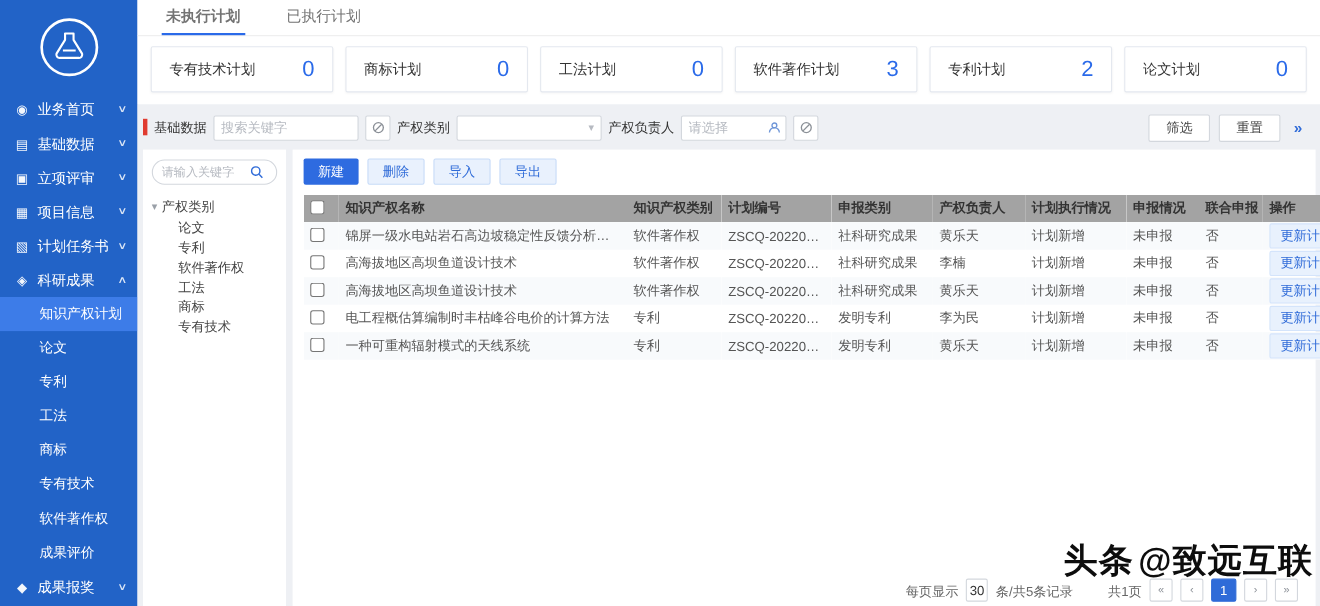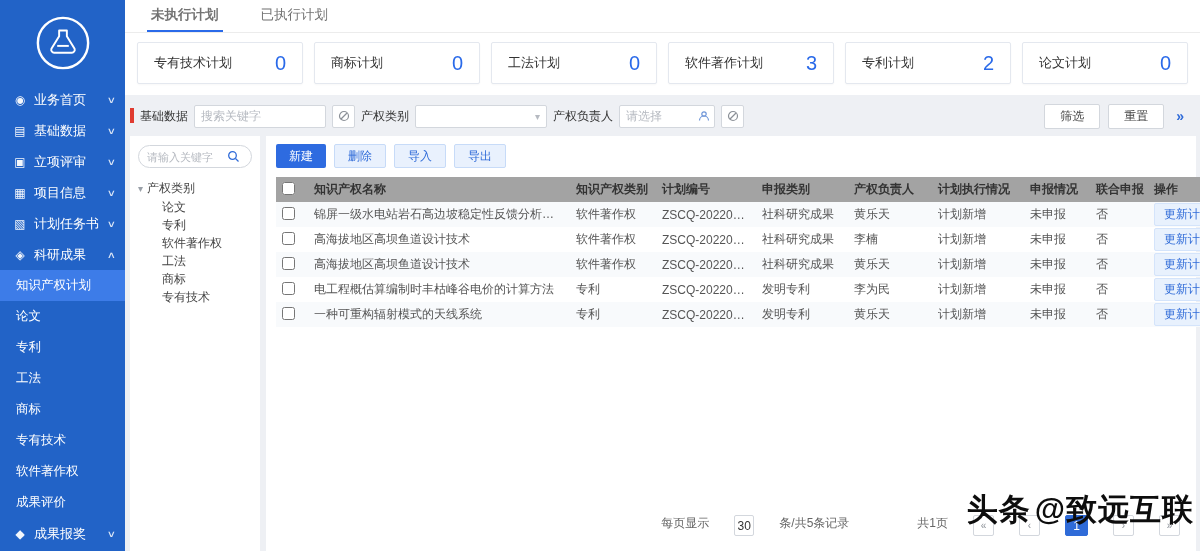--- a/index.html
+++ b/index.html
@@ -9,21 +9,21 @@
     font-size: 12px; color:#333; background:#eef0f4; position:relative;
   }
   .app { display:flex; width:1200px; height:551px; }
 
   
   .sidebar { width:125px; flex-shrink:0; background:#2263c7; color:#fff; height:551px; overflow:hidden; }
   .logo { width:58px; height:58px; margin:14px auto 12px; }
   .nav-item { display:flex; align-items:center; height:31px; padding:0 10px 0 12px; font-size:13px; cursor:pointer; white-space:nowrap; }
   .nav-item .nav-icon { width:16px; margin-right:6px; font-size:12px; opacity:.95; text-align:center; }
   .nav-item .chev { margin-left:auto; font-size:9px; opacity:.85; transform:scaleX(1.4); }
-  .submenu-item { height:31px; line-height:31px; padding-left:16px; font-size:12.5px; cursor:pointer; white-space:nowrap; }
+  .submenu-item { height:31px; line-height:31px; padding-left:36px; font-size:12.5px; cursor:pointer; white-space:nowrap; }
   .submenu-item.active { background:#3d7ce8; }
 
   
   .main { flex:1; display:flex; flex-direction:column; min-width:0; }
   .tabbar { height:33px; background:#fff; border-bottom:1px solid #ececec; display:flex; align-items:flex-end; padding-left:22px; }
   .tab { margin-right:34px; padding:0 4px 6px; font-size:13.5px; color:#737373; cursor:pointer; border-bottom:2px solid transparent; }
   .tab.active { color:#737373; font-weight:bold; border-bottom-color:#2a6ae9; }
 
   .stats { display:flex; gap:11px; background:#fff; padding:9px 12px 11px; }
   .stat-card { flex:1; height:42px; border:1px solid #e4e8ef; border-radius:2px; display:flex; align-items:center; justify-content:space-between; padding:0 16px; background:#fff; box-shadow:0 1px 2px rgba(0,0,0,.03); }
@@ -64,21 +64,21 @@
   .btn-primary { height:24px; padding:0 13px; background:#2e6be0; color:#fff; border:none; border-radius:2px; font-size:12px; cursor:pointer; font-family:inherit; }
   .btn-light { height:24px; padding:0 13px; background:#e9f1fd; color:#2f6bd8; border:1px solid #c7dbf8; border-radius:2px; font-size:12px; cursor:pointer; font-family:inherit; }
 
   table { width:100%; border-collapse:collapse; table-layout:fixed; font-size:12px; }
   thead th { background:#a3a3a3; height:25px; text-align:left; padding:0 6px; font-weight:bold; color:#333; white-space:nowrap; overflow:hidden; }
   tbody td { height:25px; padding:0 6px; color:#555; white-space:nowrap; overflow:hidden; text-overflow:ellipsis; }
   tbody tr:nth-child(odd) { background:#f8fafc; }
   .cb { width:13px; height:13px; cursor:pointer; }
   .update-btn { display:inline-block; background:#e8f1fd; color:#2f6bd8; border:1px solid #d4e4fb; border-radius:2px; padding:2px 9px; font-size:12px; cursor:pointer; font-family:inherit; }
 
-  .pagination { margin-top:auto; height:36px; display:flex; align-items:flex-start; justify-content:flex-end; gap:25px; font-size:12px; color:#666; padding:0 6px 4px; }
+  .pagination { margin-top:auto; height:36px; display:flex; align-items:flex-end; justify-content:flex-end; gap:7px; font-size:12px; color:#666; padding:0 6px 4px; }
   .pp-input { width:20px; height:21px; border:1px solid #d3d7dd; border-radius:2px; text-align:center; font-size:12px; color:#333; font-family:inherit; }
   .pg-gap { width:18px; }
   .pager-btn { width:21px; height:21px; border:1px solid #d3d7dd; border-radius:2px; background:#fff; display:flex; align-items:center; justify-content:center; color:#8b9097; font-size:10px; cursor:pointer; }
   .pager-page { width:23px; height:21px; border:1px solid #2f6bd8; border-radius:2px; background:#2f6bd8; color:#fff; display:flex; align-items:center; justify-content:center; cursor:pointer; }
 
   .watermark { position:absolute; right:6px; bottom:20px; display:flex; align-items:center; gap:4px; font-weight:bold; font-size:31px; color:#0d0d0d; letter-spacing:1px; z-index:50; pointer-events:none; }
 </style>
 </head>
 <body>
 

